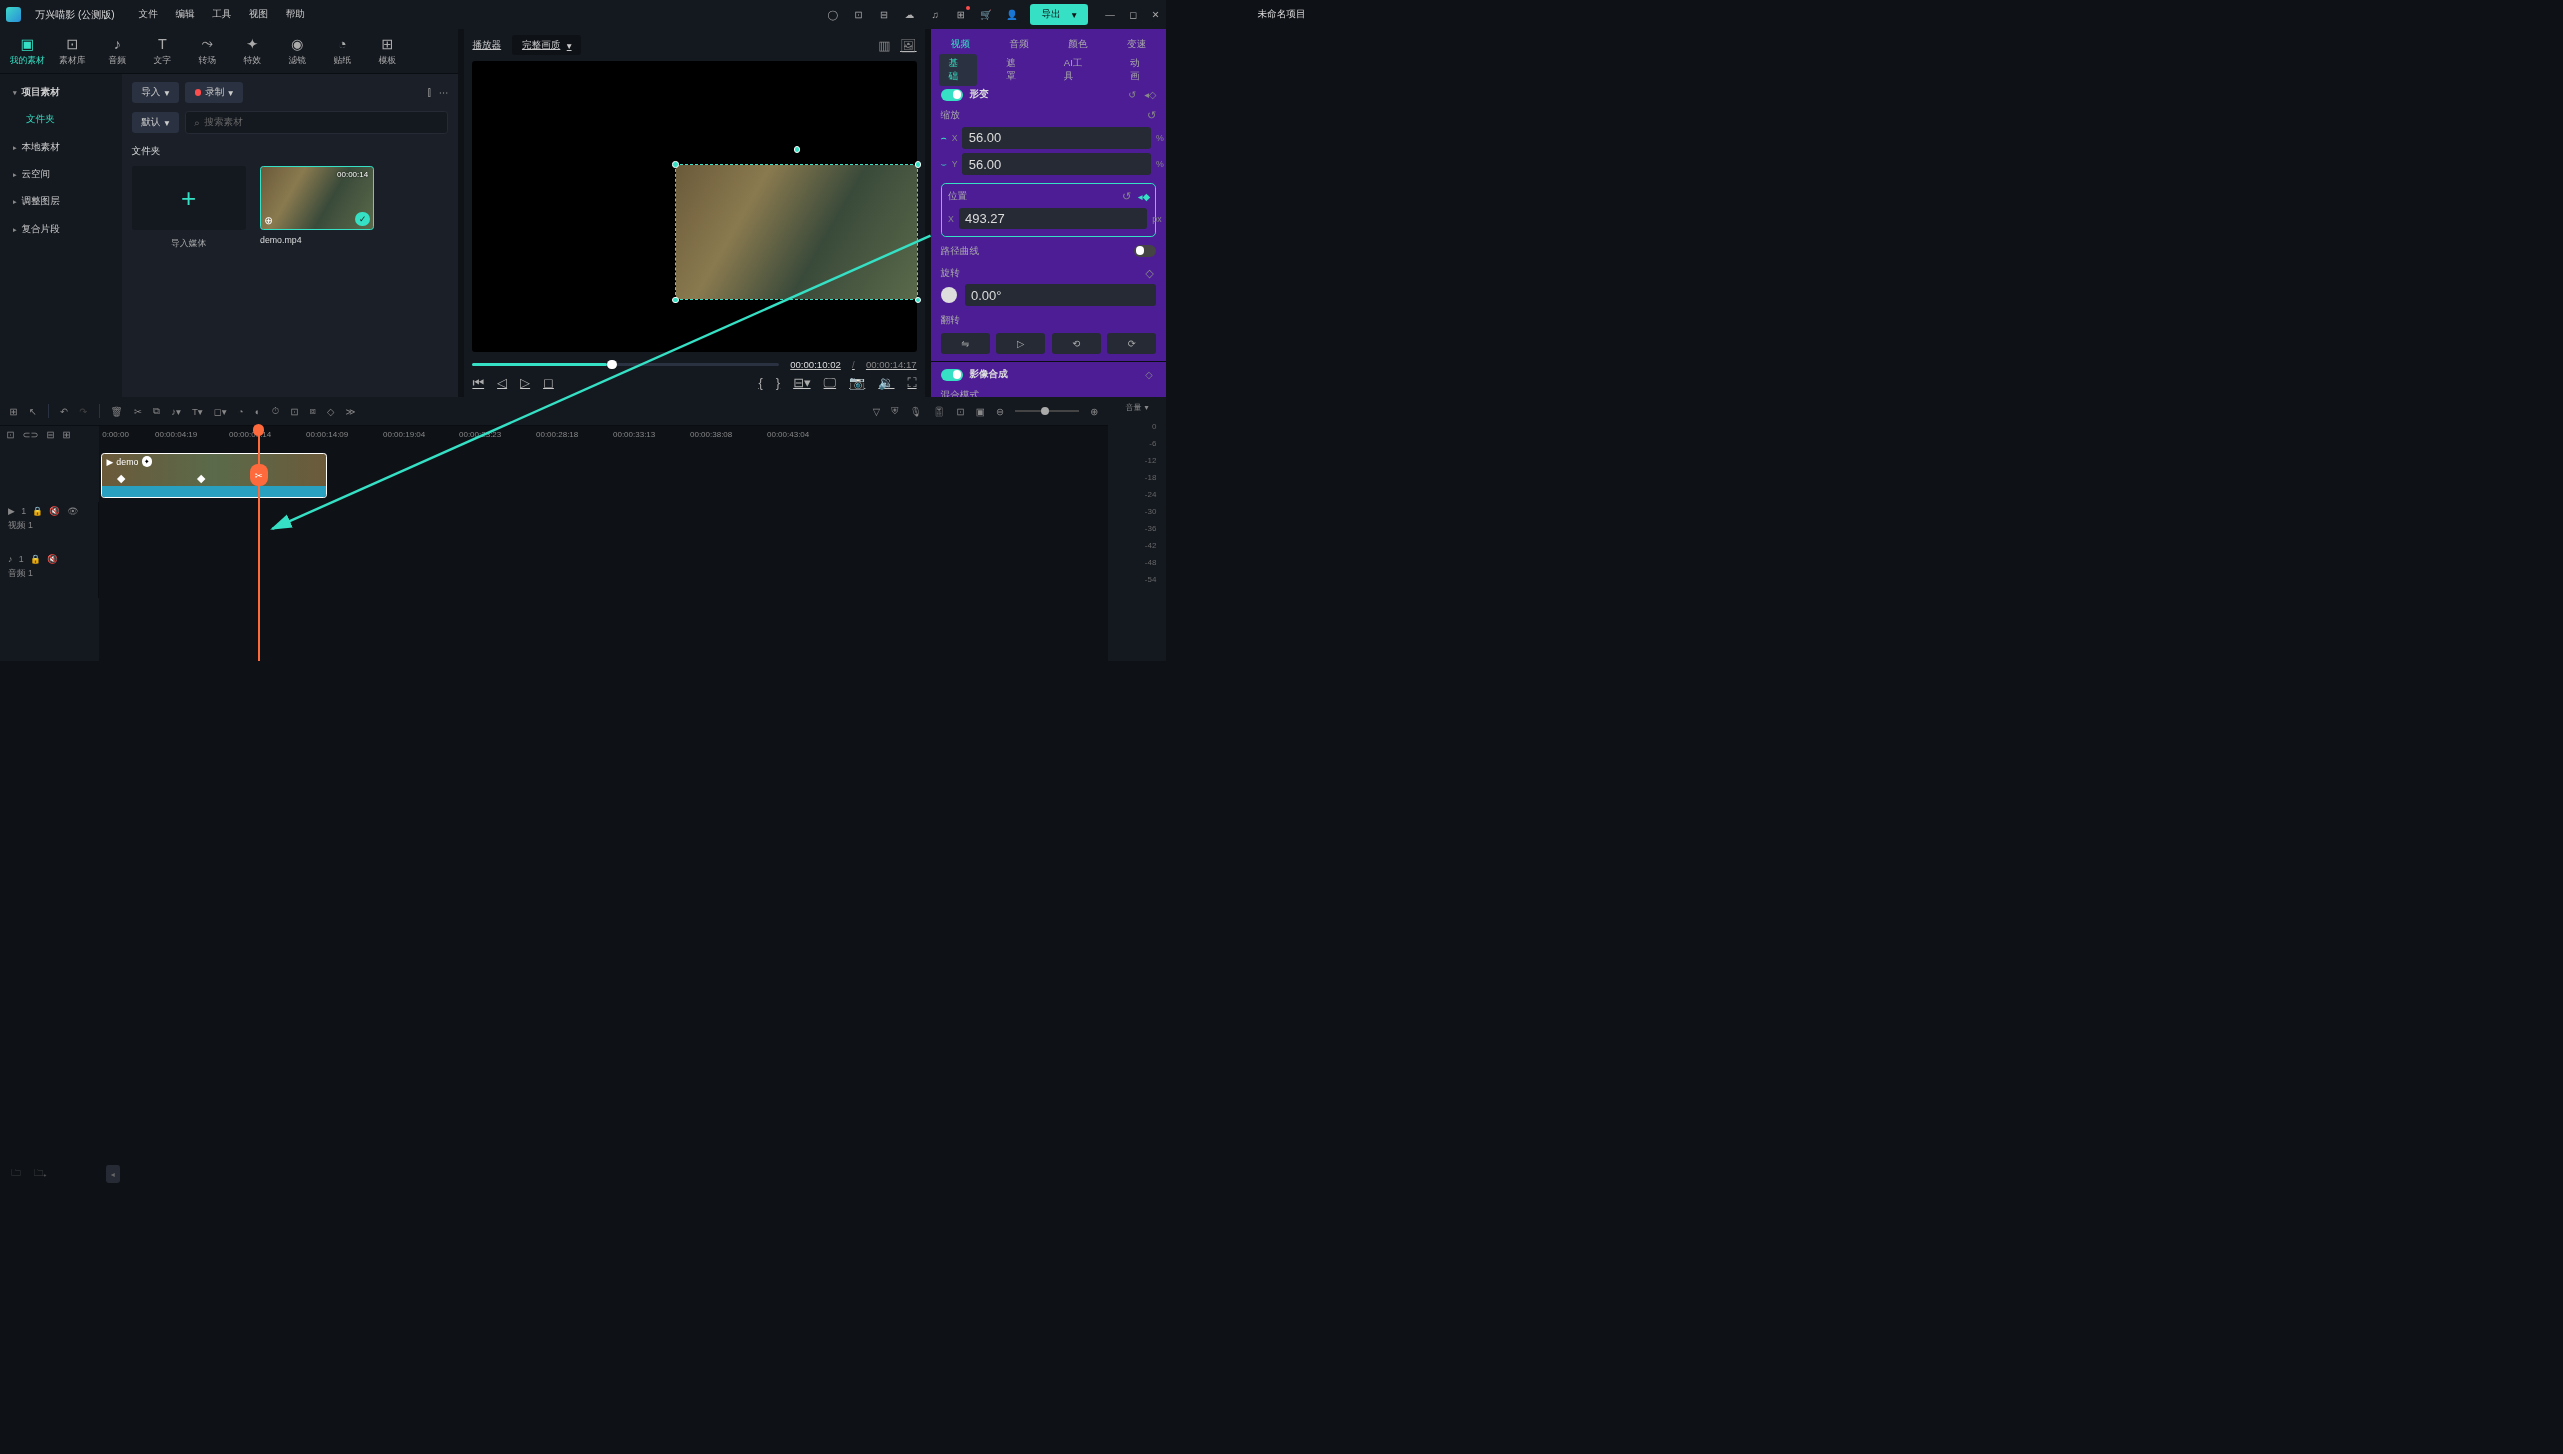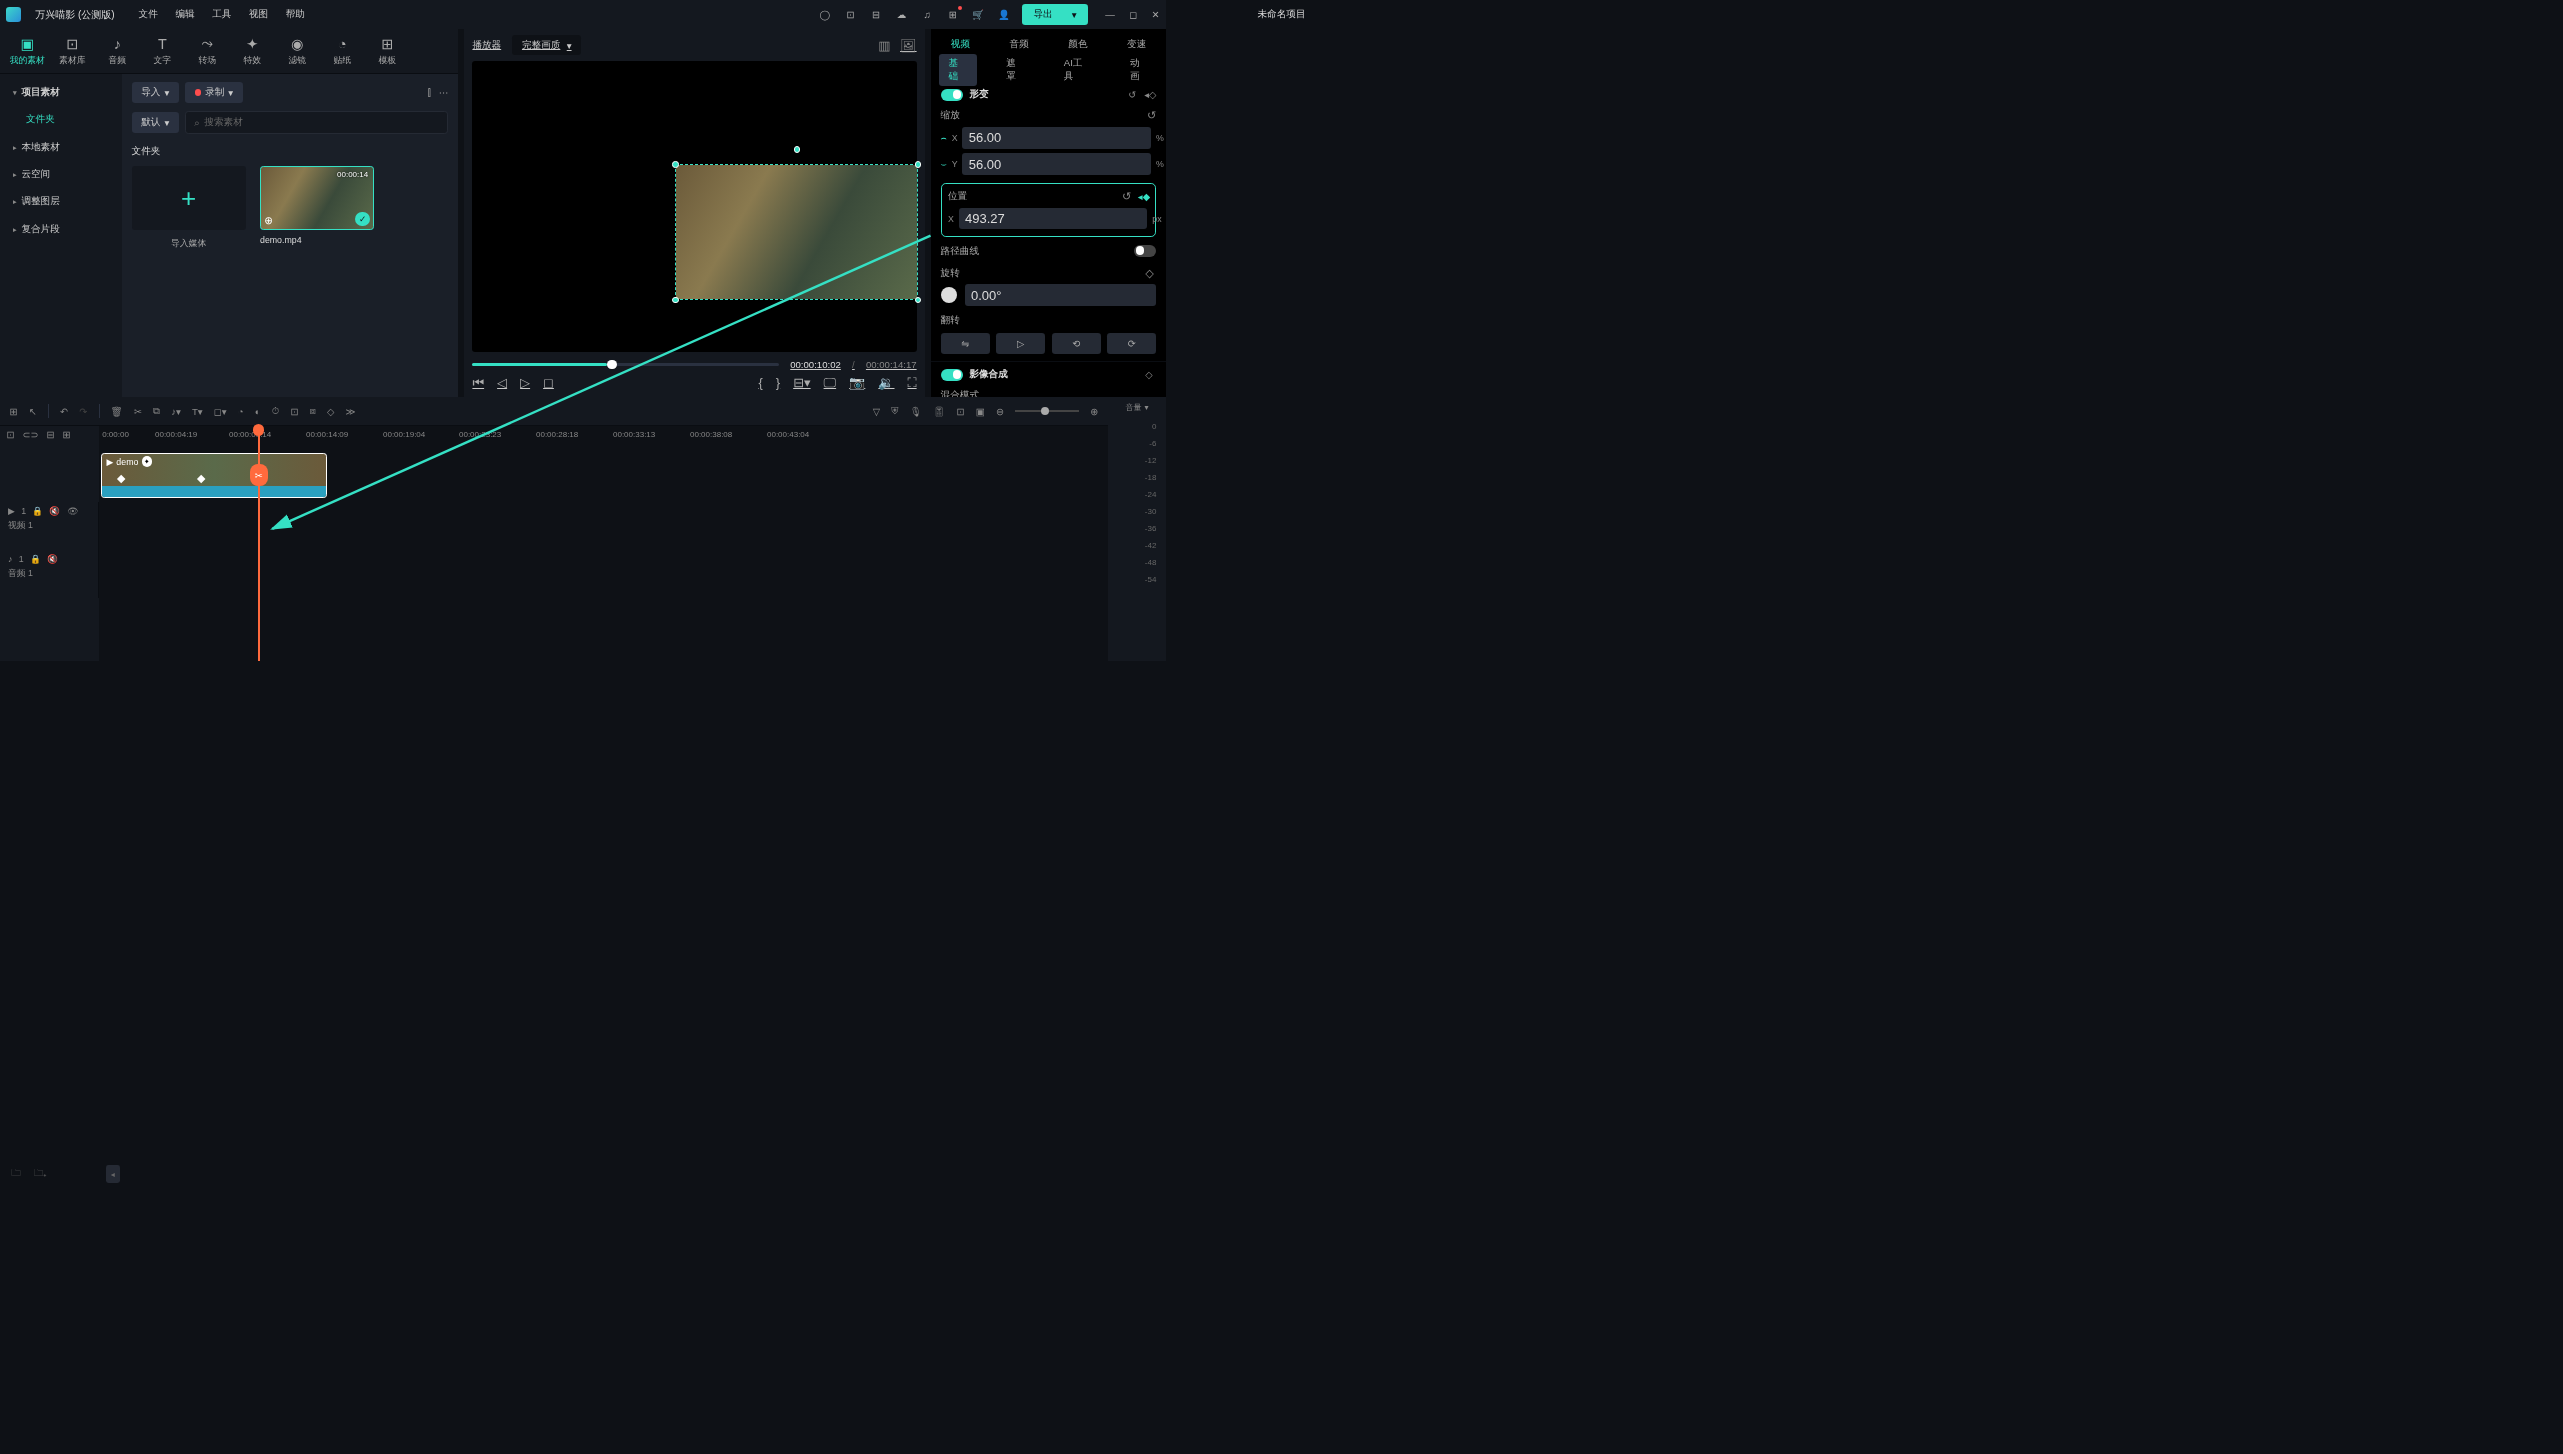--- a/index.html
+++ b/index.html
@@ -5,21 +5,21 @@
 * { margin: 0; padding: 0; box-sizing: border-box; font-family: -apple-system, "Segoe UI", sans-serif; }
 body { background: #0e1116; color: #c8c8c8; font-size: 9.6px; overflow: hidden; width: 1166px; height: 662px; }
 .titlebar { height: 29px; background: #14181f; display: flex; align-items: center; padding: 0 6.4px; gap: 14.4px; }
 .logo { width: 14.4px; height: 14.4px; background: linear-gradient(135deg,#3dd9c9,#2a8fd9); border-radius: 3.2px; }
 .app-title { font-size: 10px; color: #ddd; }
 .menu { display: flex; gap: 17.6px; margin-left: 9.6px; }
 .menu span { color: #ccc; cursor: pointer; }
 .proj-title { position: absolute; left: 50%; transform: translateX(-50%); color: #ddd; }
 .title-right { margin-left: auto; display: flex; align-items: center; gap: 11.2px; }
 .title-right .icon-btn { width: 14.4px; height: 14.4px; display: flex; align-items: center; justify-content: center; color: #aaa; cursor: pointer; }
-.export-btn { background: #35e0c4; color: #0e1116; padding: 4px 11.2px; border-radius: 3.2px; display: flex; align-items: center; gap: 19px; cursor: pointer; font-weight: 500; }
+.export-btn { background: #35e0c4; color: #0e1116; padding: 4px 11.2px; border-radius: 3.2px; display: flex; align-items: center; gap: 11px; cursor: pointer; font-weight: 500; }
 .win-ctrl { display: flex; gap: 14.4px; margin-left: 6.4px; color: #aaa; }
 .main { display: flex; height: 368px; }
 .left-panel { width: 458px; background: #14181f; display: flex; flex-direction: column; }
 .top-tabs { display: flex; height: 45px; background: #14181f; border-bottom: 0.8px solid #0a0d12; padding: 0 4.8px; }
 .top-tab { flex: none; width: 45px; display: flex; flex-direction: column; align-items: center; justify-content: center; gap: 2.4px; color: #aaa; cursor: pointer; font-size: 8.8px; }
 .top-tab.active { color: #35e0c4; }
 .top-tab .ticon { width: 17.6px; height: 17.6px; display: flex; align-items: center; justify-content: center; font-size: 14.4px; }
 .left-body { display: flex; flex: 1; }
 .sidebar { width: 122px; background: #14181f; padding: 4.8px 0; }
 .side-item { padding: 7.2px 13px; color: #ccc; cursor: pointer; display: flex; align-items: center; gap: 4.8px; font-size: 9.6px; }
@@ -56,21 +56,21 @@
 .clip-inner { width: 100%; height: 100%; background: linear-gradient(120deg,#6b5a3a 0%, #8a7a4f 30%, #3a4a3a 60%, #5a6a4a 100%); }
 .handle { position: absolute; width: 6.4px; height: 6.4px; background: #35e0c4; border-radius: 50%; border: 0.8px solid #fff; }
 .prog-row { display: flex; align-items: center; gap: 11.2px; margin-top: 6.4px; }
 .prog { flex: 1; height: 3.2px; background: #2a3140; border-radius: 1.6px; position: relative; }
 .prog-fill { height: 100%; width: 44%; background: #35e0c4; border-radius: 1.6px; }
 .prog-knob { position: absolute; left: 44%; top: -3.2px; width: 9.6px; height: 9.6px; background: #fff; border-radius: 50%; }
 .time-text { color: #ddd; font-size: 9.6px; }
 .ctrl-row { display: flex; align-items: center; gap: 13px; margin-top: 4.8px; color: #aaa; font-size: 13px; }
 .ctrl-row .spacer { flex: 1; }
 
-.right-panel { width: 235px; background: #000000; margin-left: 6.4px; display: flex; flex-direction: column; overflow-y: auto; }
+.right-panel { width: 235px; background: #4c1d95; margin-left: 6.4px; display: flex; flex-direction: column; overflow-y: auto; }
 .rtabs { display: flex; height: 29px; }
 .rtab { flex: 1; text-align: center; line-height: 29px; color: #aaa; cursor: pointer; font-size: 9.6px; }
 .rtab.active { color: #35e0c4; }
 .rsubtabs { display: flex; height: 24px; padding: 0 8px; gap: 20px; align-items: center; }
 .rsub { padding: 3.2px 9.6px; border-radius: 3.2px; color: #aaa; cursor: pointer; font-size: 9.6px; }
 .rsub.active { background: #2a3140; color: #35e0c4; }
 .section { padding: 6.4px 9.6px; }
 .sec-head { display: flex; align-items: center; gap: 6.4px; }
 .toggle { width: 22.4px; height: 12px; background: #35e0c4; border-radius: 6.4px; position: relative; cursor: pointer; }
 .toggle::after { content:''; position:absolute; right:1.6px; top:1.6px; width:8.8px; height:8.8px; background:#fff; border-radius:50%; }

